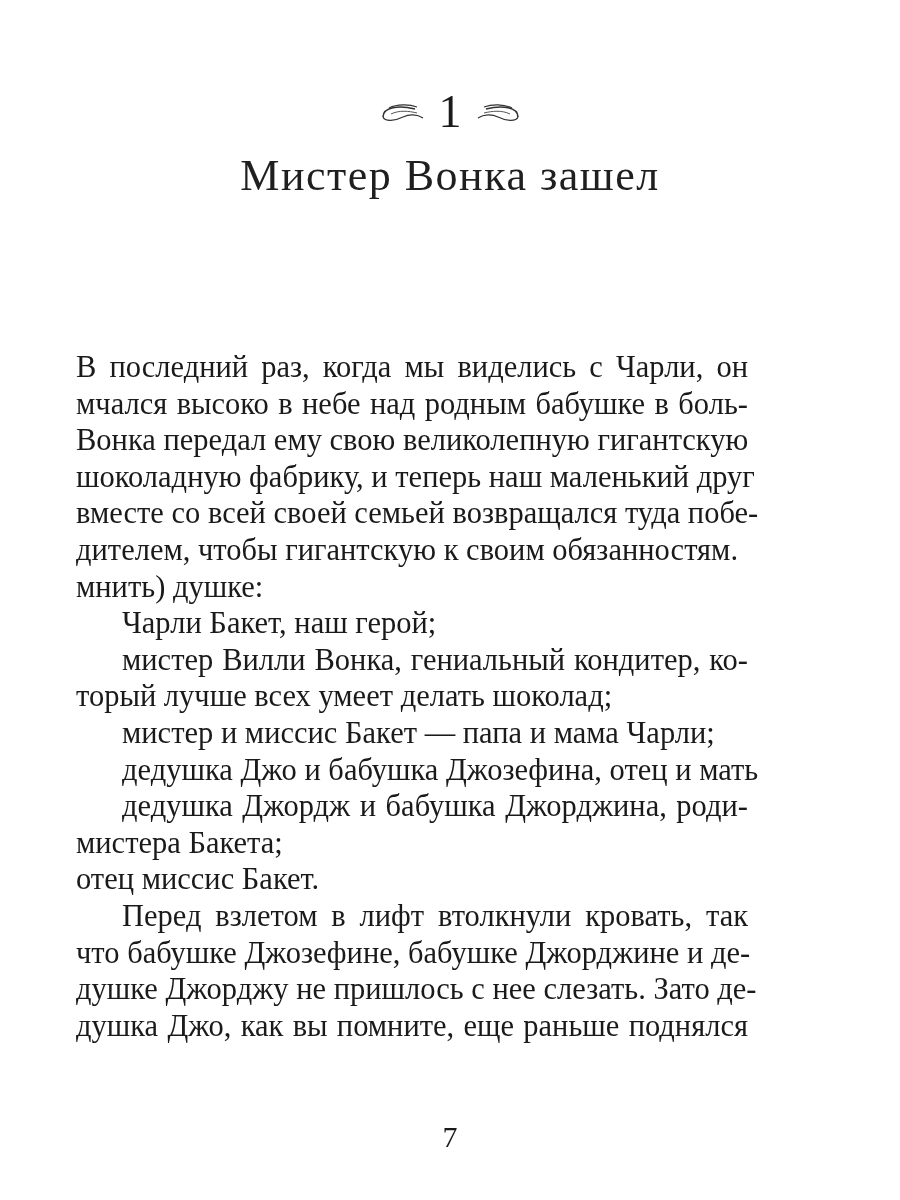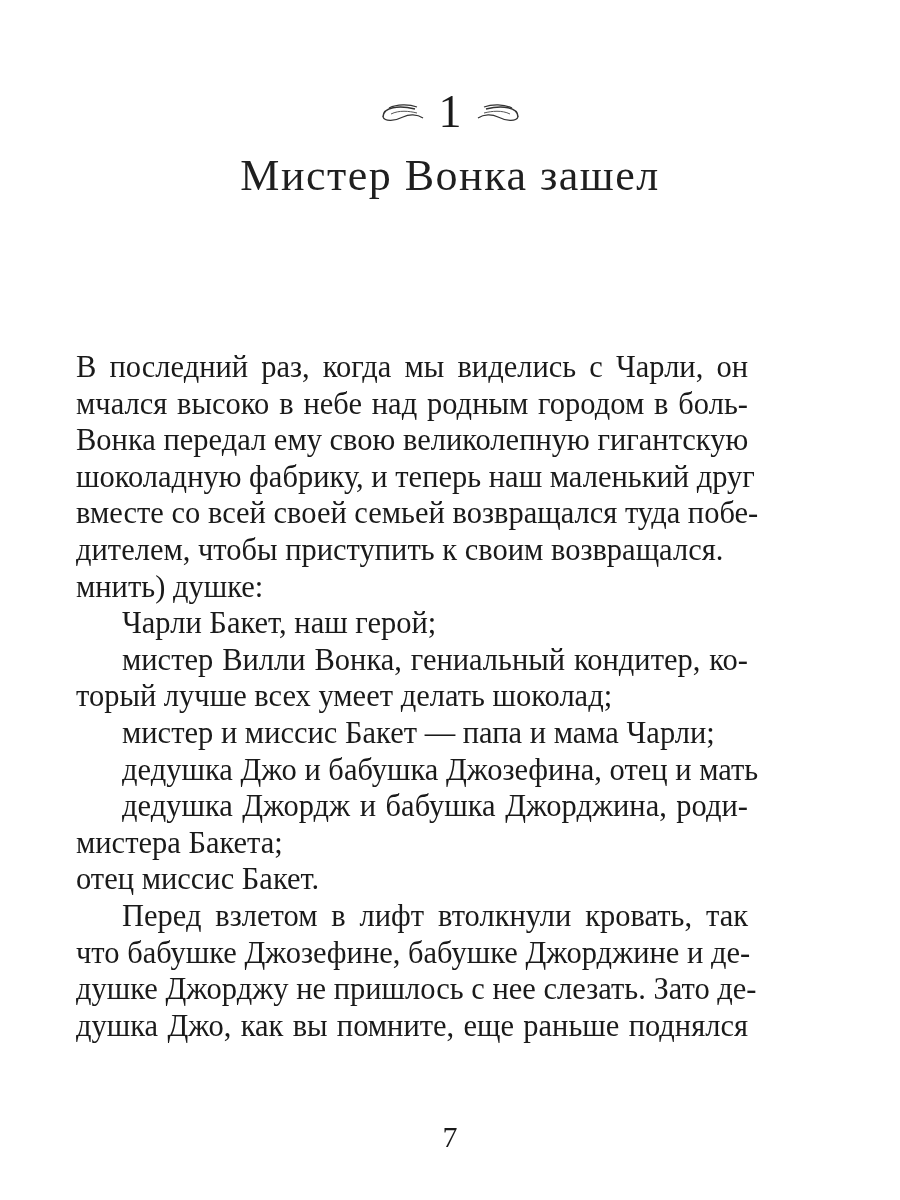--- a/index.html
+++ b/index.html
@@ -105,25 +105,25 @@
       <path d="M36 17 C 28 13, 18 14, 10 16" fill="none" stroke="#555" stroke-width="1"></path>
     </svg>
   </div>
   <h1 class="chapter-title" style="font-weight:normal;margin-bottom:0;">
     <span>Мистер Вонка зашел</span>
   </h1>
 </div>
 
 <div class="body-text">
   <span class="line">В последний раз, когда мы виделись с Чарли, он</span>
-  <span class="line">мчался высоко в небе над родным городом в боль-</span>
+  <span class="line">мчался высоко в небе над родным бабушке в боль-</span>
   <span class="line">Вонка передал ему свою великолепную гигантскую</span>
   <span class="line">шоколадную фабрику, и теперь наш маленький друг</span>
   <span class="line">вместе со всей своей семьей возвращался туда побе-</span>
-  <span class="line last">дителем, чтобы приступить к своим возвращался.</span>
+  <span class="line last">дителем, чтобы гигантскую к своим обязанностям.</span>
   <span class="line last">мнить) душке:</span>
   <span class="line indent last">Чарли Бакет, наш герой;</span>
   <span class="line indent">мистер Вилли Вонка, гениальный кондитер, ко-</span>
   <span class="line last">торый лучше всех умеет делать шоколад;</span>
   <span class="line indent last">мистер и миссис Бакет — папа и мама Чарли;</span>
   <span class="line indent">дедушка Джо и бабушка Джозефина, отец и мать</span>
   <span class="line indent">дедушка Джордж и бабушка Джорджина, роди-</span>
   <span class="line last">мистера Бакета;</span>
   <span class="line last">отец миссис Бакет.</span>
   <span class="line indent">Перед взлетом в лифт втолкнули кровать, так</span>

